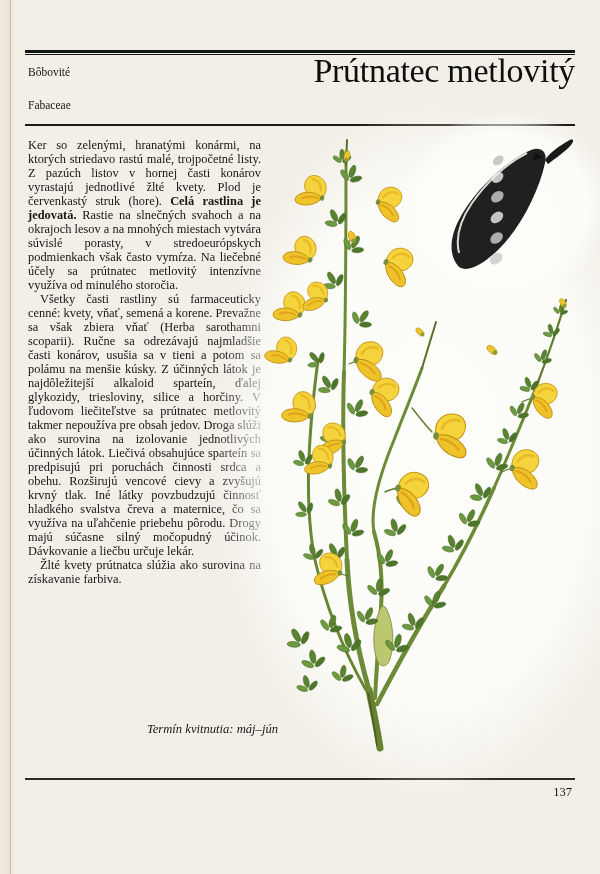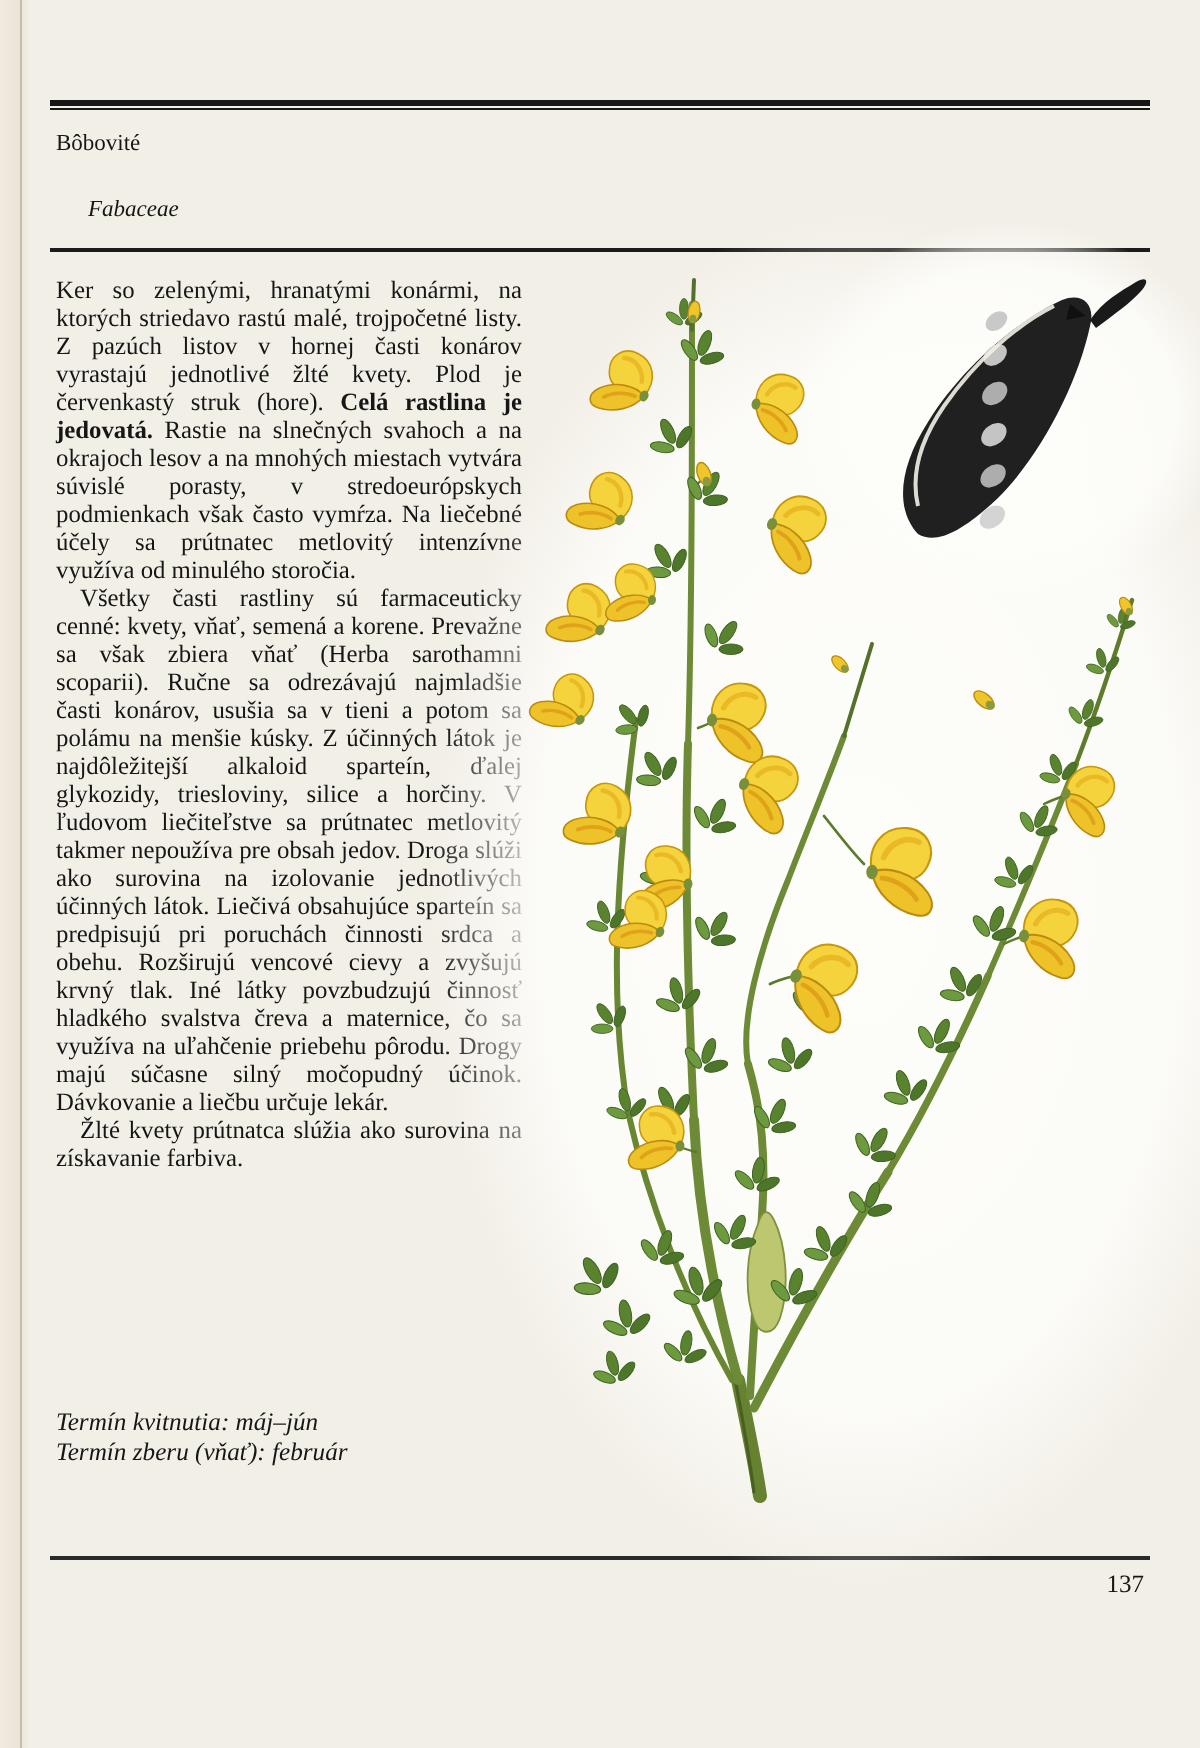--- a/index.html
+++ b/index.html
@@ -25,66 +25,66 @@
   .rule-double{
     position:absolute;left:25px;right:25px;top:50px;height:5px;
     background:linear-gradient(#161616 0 3px,rgba(0,0,0,0) 3px 4px,#161616 4px 5px);
   }
   .family-common{position:absolute;left:28px;top:66px;font-size:11.5px;}
   .page-title{
     position:absolute;right:25px;top:54px;margin:0;
     font-size:34px;font-weight:400;letter-spacing:-0.3px;line-height:1;
     color:#0e0e0e;white-space:nowrap;
   }
-  .family-latin{position:absolute;left:44px;top:99px;font-size:11.5px;font-style:italic;}
+  .family-latin{position:absolute;left:28px;top:99px;font-size:11.5px;}
   .nomenclature{position:absolute;right:25px;top:99px;font-size:11.3px;white-space:nowrap;}
   .nomenclature i{font-style:italic;}
   .rule-thin{position:absolute;left:25px;right:25px;top:124px;border-top:2px solid #1b1b1b;}
   .text-col{
     position:absolute;left:28px;top:138px;width:233px;
     font-size:12.4px;line-height:14px;text-align:justify;
   }
   .text-col p{margin:0;}
   .text-col p.indent{text-indent:12px;}
   .text-col b{font-weight:bold;}
   .notes{
-    position:absolute;left:28px;top:704px;width:250px;
-    font-size:12.6px;line-height:14.6px;font-style:italic;
+    position:absolute;left:28px;top:722px;width:250px;
+    font-size:12.6px;line-height:14.6px;font-style:italic;text-align:right;
   }
   .notes .indented{padding-left:22px;}
   .rule-bottom{position:absolute;left:25px;right:25px;top:778px;border-top:2px solid #2a2a2a;}
   .page-number{position:absolute;right:28px;top:785px;font-size:12.5px;text-align:right;}
   .plate{position:absolute;left:0;top:0;width:600px;height:874px;pointer-events:none;}
 </style>
 </head>
 <body>
 
 <div class="page">
   <div class="page-edge"></div>
   <div class="page-edge2"></div>
 
   <div class="content">
 
     <div class="rule-double"></div>
 
     <span class="family-common">Bôbovité</span>
+    <h1 class="page-title">Prútnatec metlovitý</h1>
 
     <span class="family-latin">Fabaceae</span>
 
     <div class="rule-thin"></div>
 
     <div class="text-col">
       <p><span>Ker so zelenými, hranatými konármi, na ktorých striedavo rastú malé, trojpočetné listy. Z pazúch listov v hornej časti konárov vyrastajú jednotlivé žlté kvety. Plod je červenkastý struk (hore). </span><b>Celá rastlina je jedovatá.</b><span> Rastie na slnečných svahoch a na okrajoch lesov a na mnohých miestach vytvára súvislé porasty, v stredoeurópskych podmienkach však často vymŕza. Na liečebné účely sa prútnatec metlovitý intenzívne využíva od minulého storočia.</span></p>
       <p class="indent">Všetky časti rastliny sú farmaceuticky cenné: kvety, vňať, semená a korene. Prevažne sa však zbiera vňať (Herba sarothamni scoparii). Ručne sa odrezávajú najmladšie časti konárov, usušia sa v tieni a potom sa polámu na menšie kúsky. Z účinných látok je najdôležitejší alkaloid sparteín, ďalej glykozidy, triesloviny, silice a horčiny. V ľudovom liečiteľstve sa prútnatec metlovitý takmer nepoužíva pre obsah jedov. Droga slúži ako surovina na izolovanie jednotlivých účinných látok. Liečivá obsahujúce sparteín sa predpisujú pri poruchách činnosti srdca a obehu. Rozširujú vencové cievy a zvyšujú krvný tlak. Iné látky povzbudzujú činnosť hladkého svalstva čreva a maternice, čo sa využíva na uľahčenie priebehu pôrodu. Drogy majú súčasne silný močopudný účinok. Dávkovanie a liečbu určuje lekár.</p>
       <p class="indent">Žlté kvety prútnatca slúžia ako surovina na získavanie farbiva.</p>
     </div>
 
     <div class="notes">
       <div>Termín kvitnutia: máj–jún</div>
-      <div>Termín zberu (vňať): február</div>
     </div>
 
     <div class="rule-bottom"></div>
     <div class="page-number">137</div>
 
     <svg class="plate" viewBox="0 0 600 874" aria-hidden="true">
       <defs>
         <radialGradient id="wg" cx="50%" cy="50%" r="50%">
           <stop offset="0%" stop-color="#fdfdfa" stop-opacity="1"></stop>
           <stop offset="75%" stop-color="#fdfdfa" stop-opacity="0.85"></stop>

